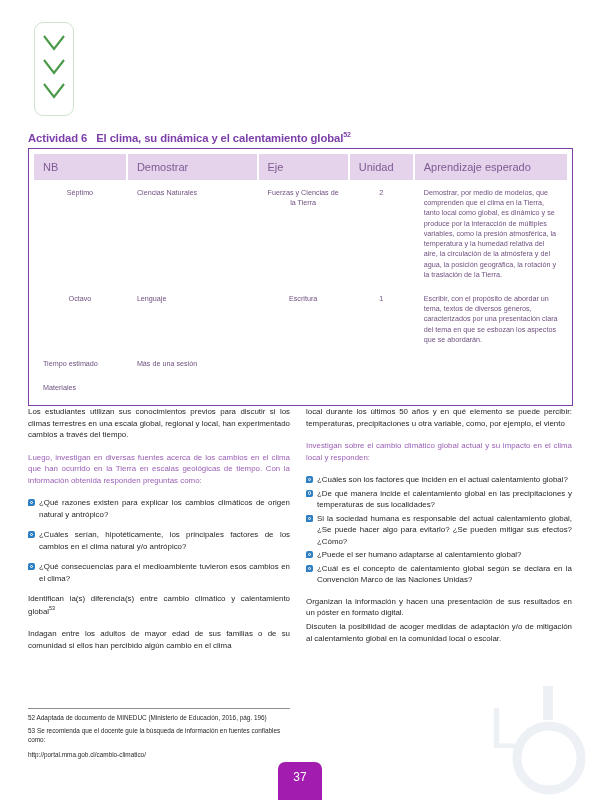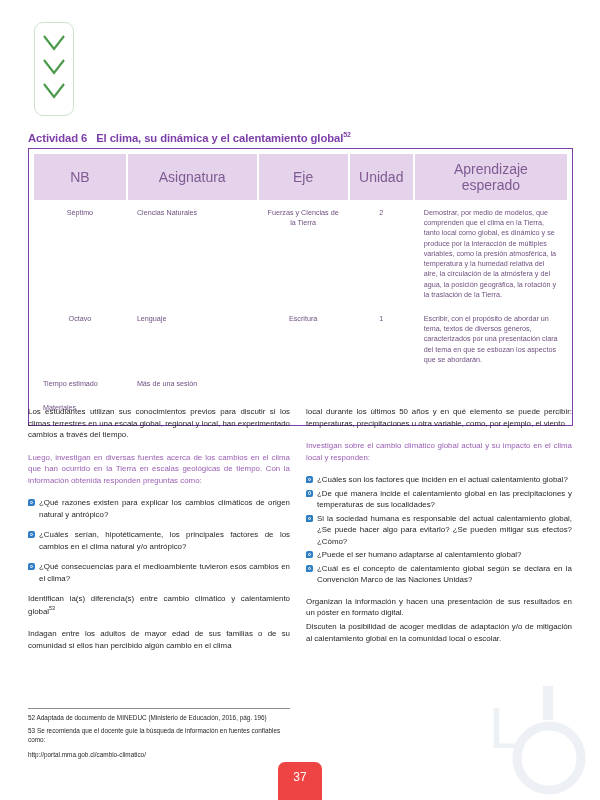--- a/index.html
+++ b/index.html
@@ -56,22 +56,22 @@
   table.grid {
     border-collapse: separate;
     border-spacing: 2px;
     width: 100%;
     table-layout: fixed;
   }
   table.grid th {
     background: #e4d3ea;
     color: #7f5a93;
     font-weight: normal;
-    font-size: 14px;
-    text-align: center;
+    font-size: 11px;
+    text-align: left;
     padding: 7px 9px;
     vertical-align: middle;
   }
   table.grid td {
     background: #ffffff;
     color: #6f5080;
     font-size: 7.2px;
     line-height: 1.42;
     padding: 6px 9px;
     vertical-align: top;
@@ -163,21 +163,21 @@
   }
   .footnotes p.url { margin-top: 6px; }
 
   
   .page-badge {
     position: absolute;
     left: 278px;
     top: 762px;
     width: 44px;
     height: 38px;
-    background: #ef4444;
+    background: #a21caf;
     border-radius: 7px 7px 0 0;
     color: #ffffff;
     font-size: 12px;
     text-align: center;
     line-height: 30px;
   }
 
   
   .watermark {
     position: absolute;
@@ -209,21 +209,21 @@
     <colgroup>
       <col class="col-nb">
         <col class="col-asig">
         <col class="col-eje">
         <col class="col-uni">
         <col class="col-apr">
     </colgroup>
     <thead>
       <tr>
         <th>NB</th>
-        <th>Asignatura</th>
+        <th>Demostrar</th>
         <th>Eje</th>
         <th>Unidad</th>
         <th>Aprendizaje esperado</th>
       </tr>
     </thead>
     <tbody>
       <tr>
         <td class="shaded">Séptimo</td>
         <td>Ciencias Naturales</td>
         <td class="shaded">Fuerzas y Ciencias de la Tierra</td>

